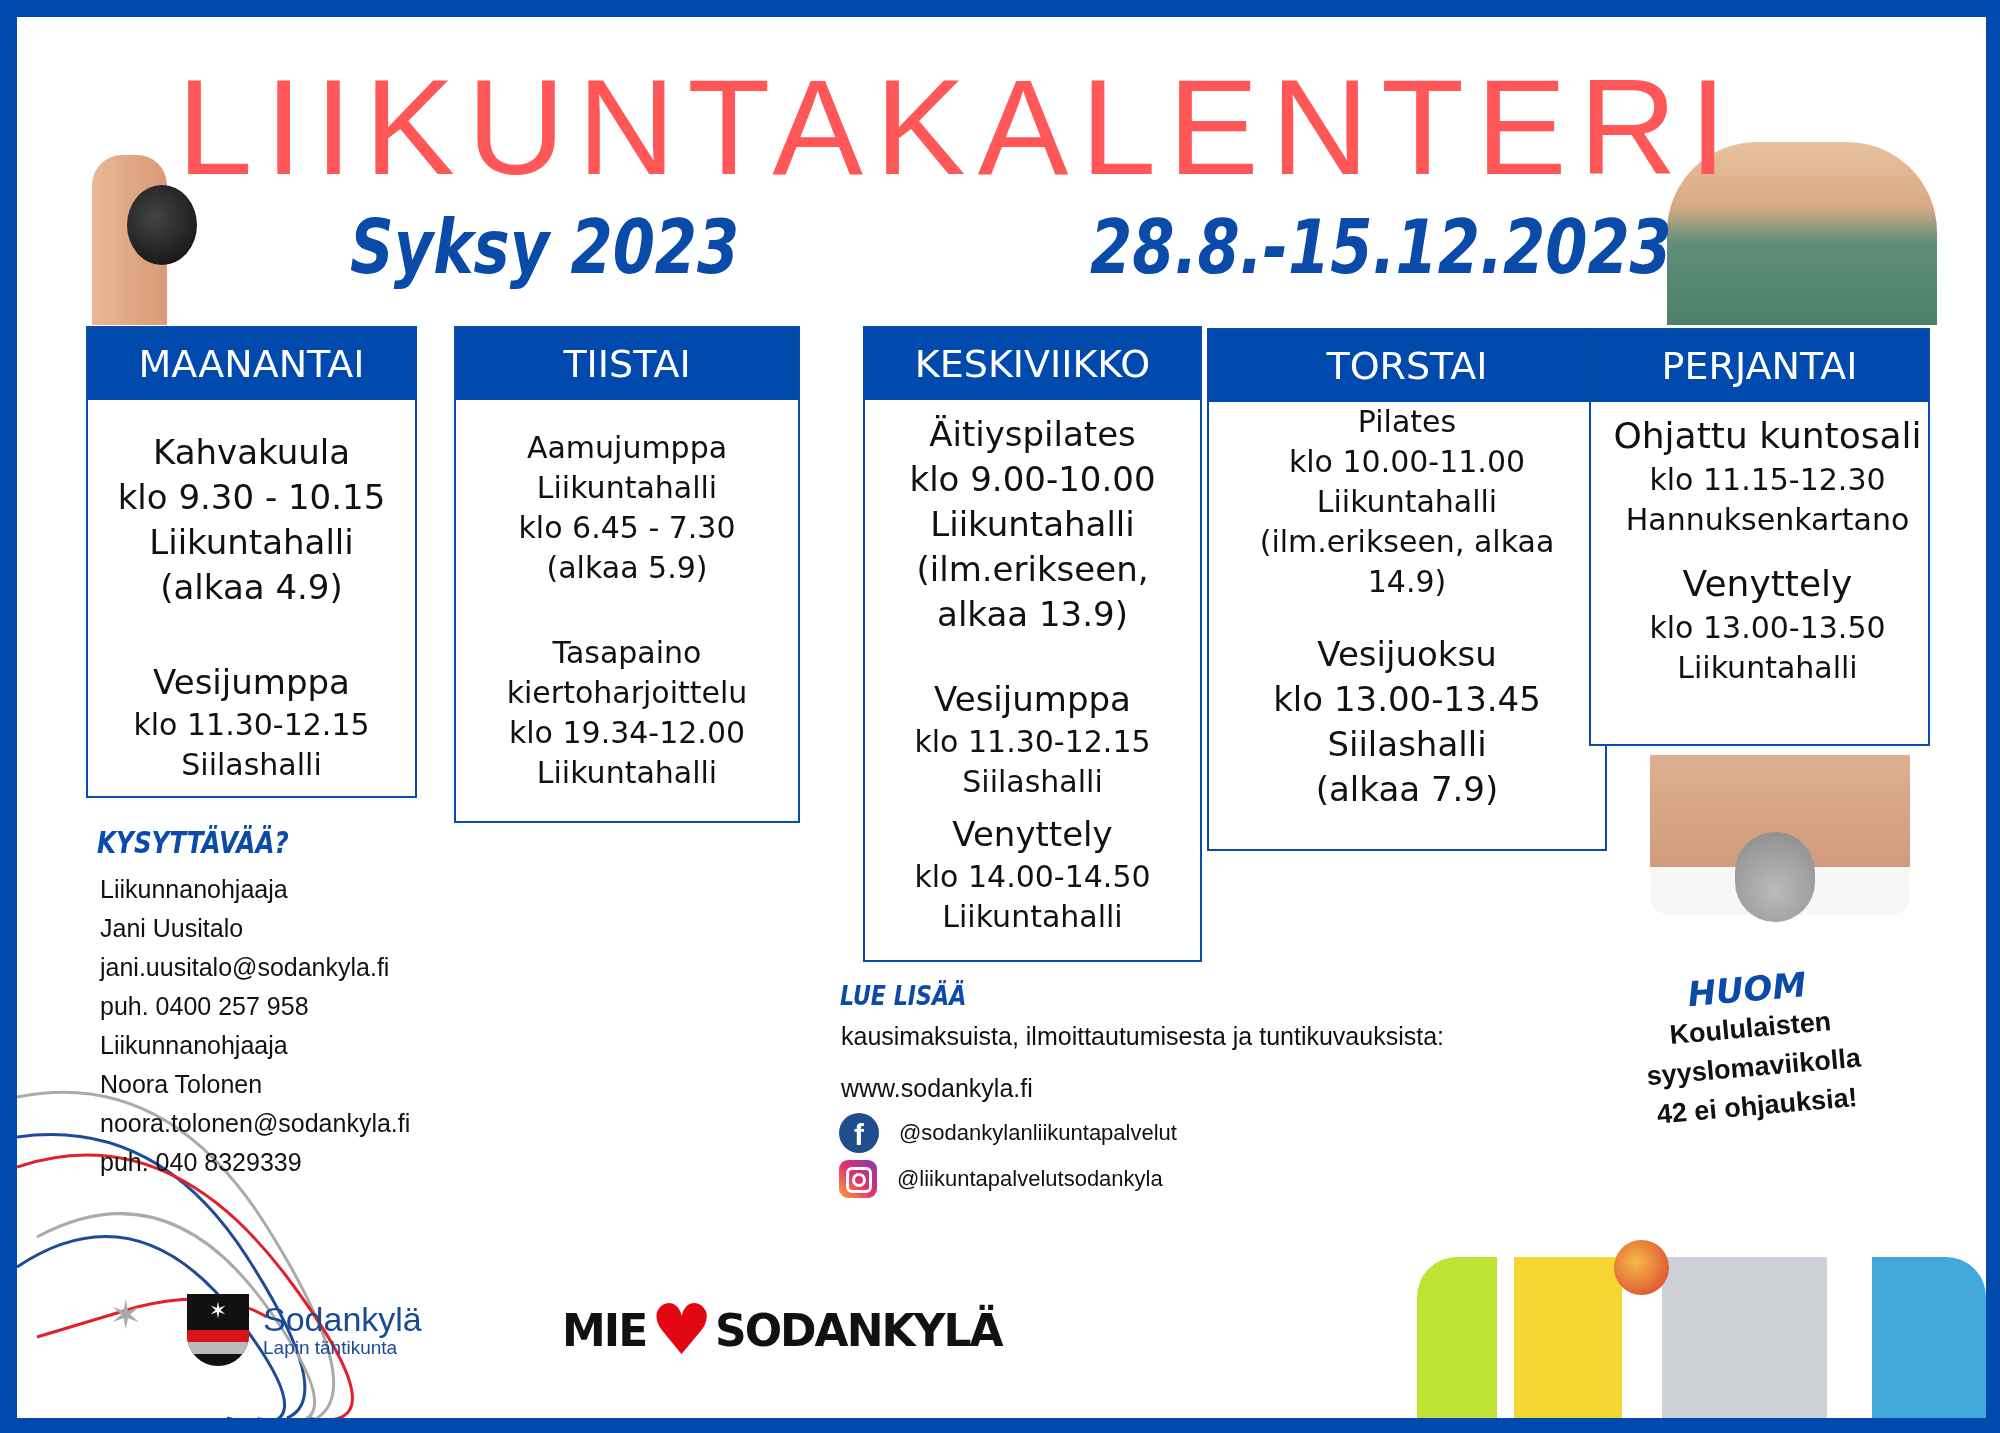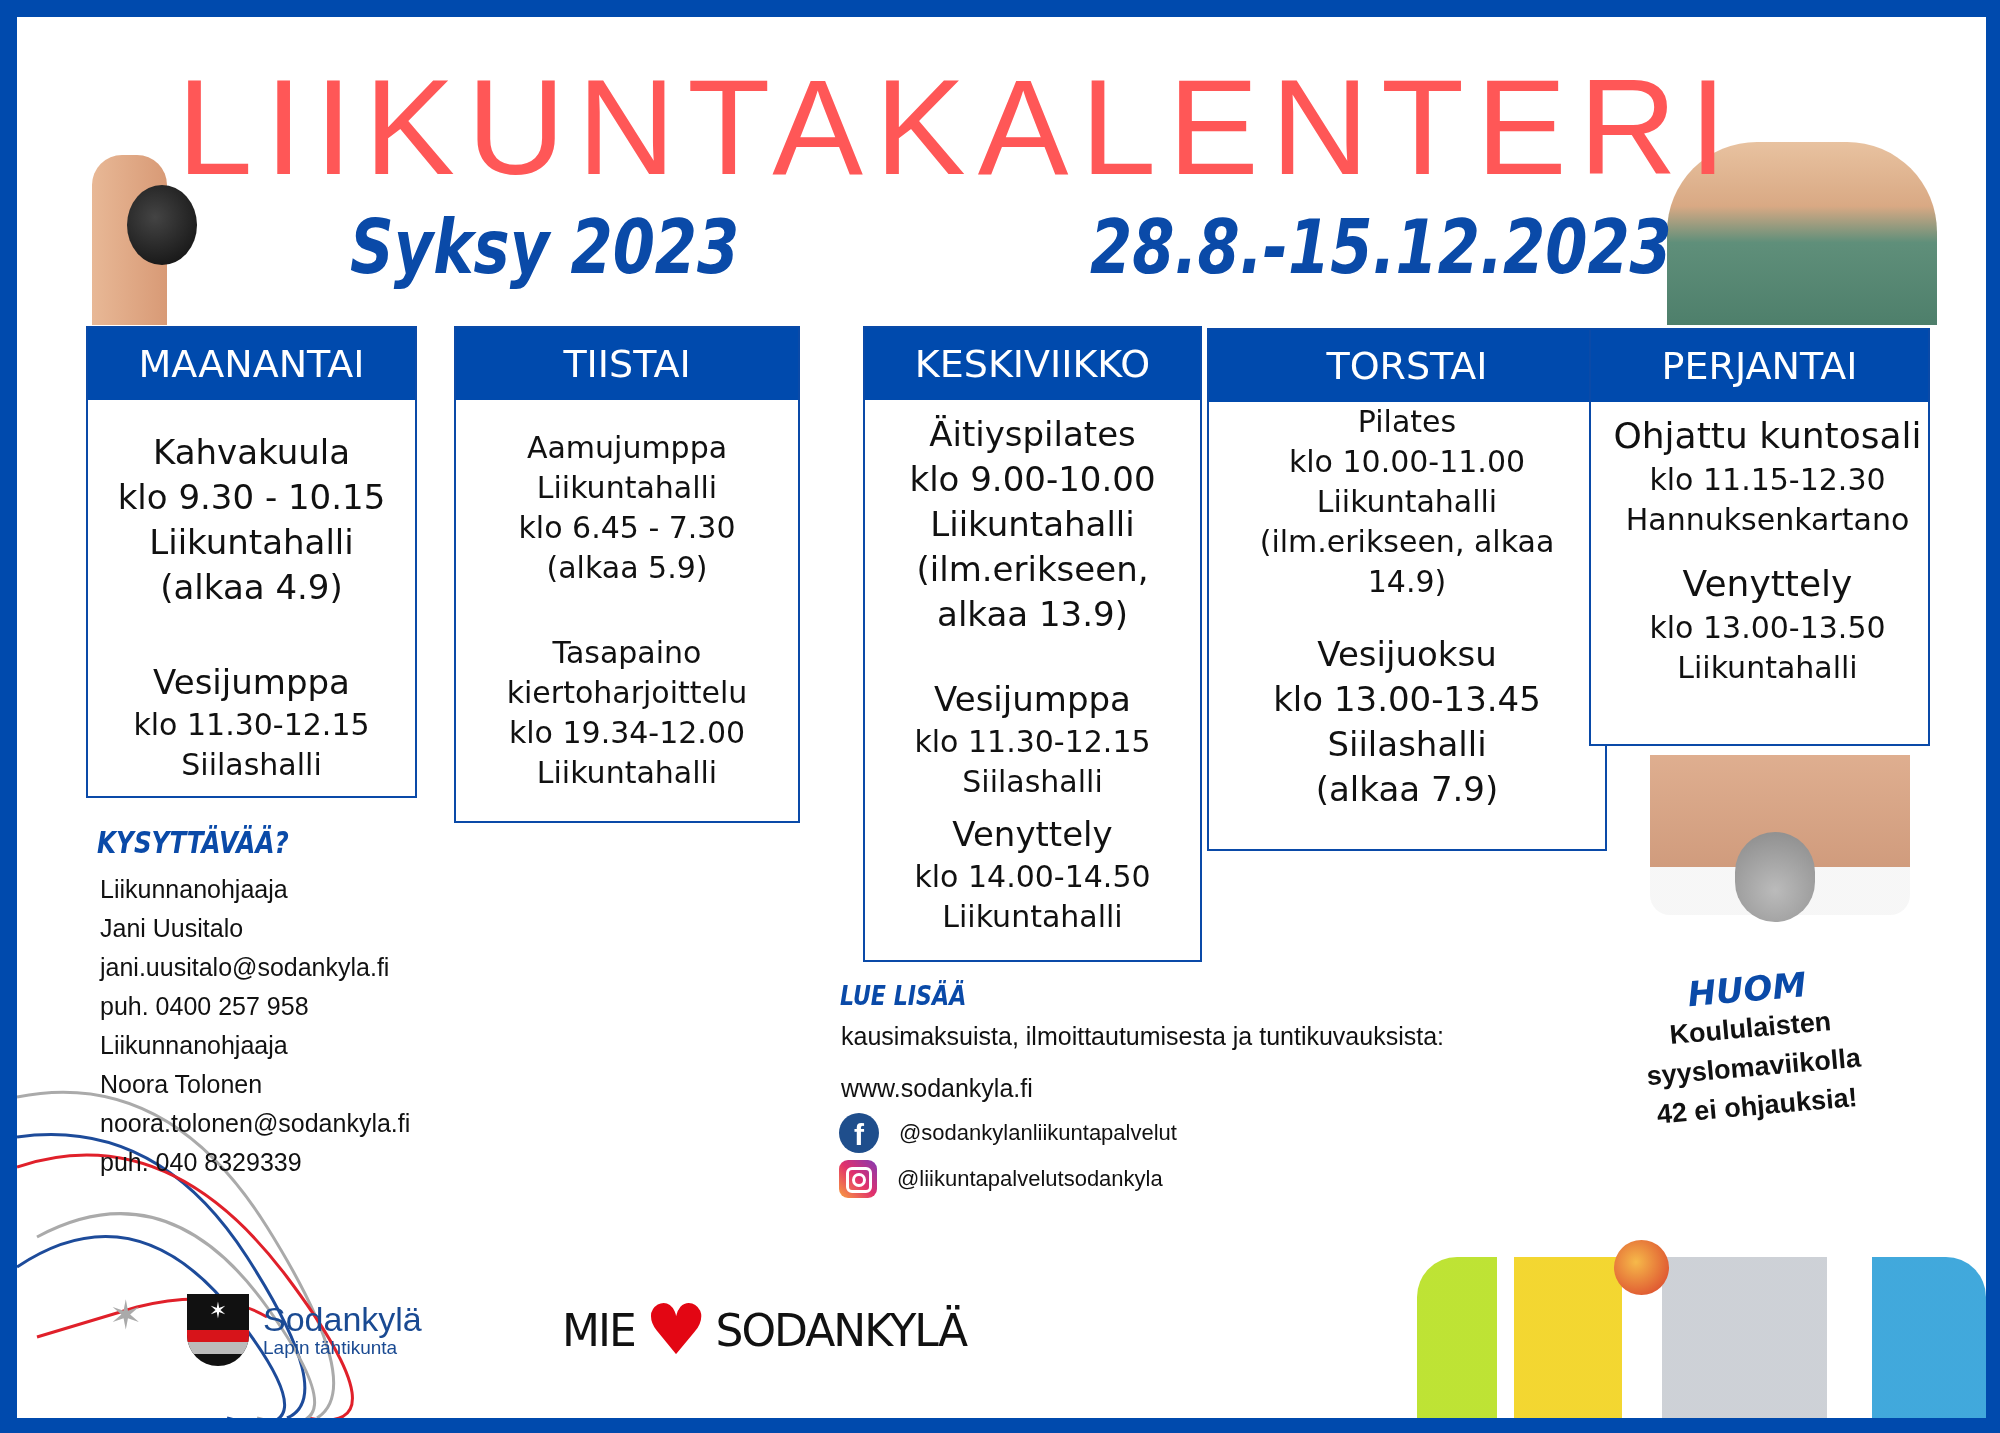--- a/index.html
+++ b/index.html
@@ -31,21 +31,21 @@
   .huom-h { font-size:34px; display:inline-block; }
   .huom-t { font-family:"Liberation Sans", sans-serif; font-size:27px; line-height:39px; color:#111; font-weight:bold; }
   .logo { left:170px; top:1277px; display:flex; align-items:center; gap:14px; }
   .shield { width:62px; height:72px; background:#111; border-radius:0 0 31px 31px; position:relative; overflow:hidden; }
   .shield .band { position:absolute; left:0; right:0; top:36px; height:12px; background:#d7141a; }
   .shield .band2 { position:absolute; left:0; right:0; top:48px; height:12px; background:#bbb; }
   .shield .star { position:absolute; left:0; right:0; top:4px; text-align:center; color:#fff; font-size:22px; }
   .logo-name { color:#1a4a92; font-family:"Liberation Sans", sans-serif; font-size:34px; line-height:36px; }
   .logo-sub { color:#1a4a92; font-family:"Liberation Sans", sans-serif; font-size:19px; line-height:22px; }
   .grey-star { left:92px; top:1275px; color:#aaa; font-size:40px; }
-  .mie { left:545px; top:1283px; display:flex; align-items:center; gap:10px; font-family:"DejaVu Sans", sans-serif; font-weight:normal; font-size:44px; color:#111; letter-spacing:-2px; }
+  .mie { left:545px; top:1283px; display:flex; align-items:center; gap:4px; font-family:"DejaVu Sans", sans-serif; font-weight:bold; font-size:44px; color:#111; letter-spacing:-2px; }
   .heart { color:#e30613; font-size:70px; line-height:60px; }
   .photo { position:absolute; border-radius:20px; }
 </style>
 </head>
 <body>
 
 <div class="page">
 
   <div class="photo" style="left:75px;top:138px;width:75px;height:170px;background:linear-gradient(90deg,#e8b896,#d89a76);border-radius:30px 30px 0 0;"></div>
   <div class="photo" style="left:110px;top:168px;width:70px;height:80px;background:radial-gradient(circle at 40% 40%,#444,#0c0c0c);border-radius:50%;"></div>

